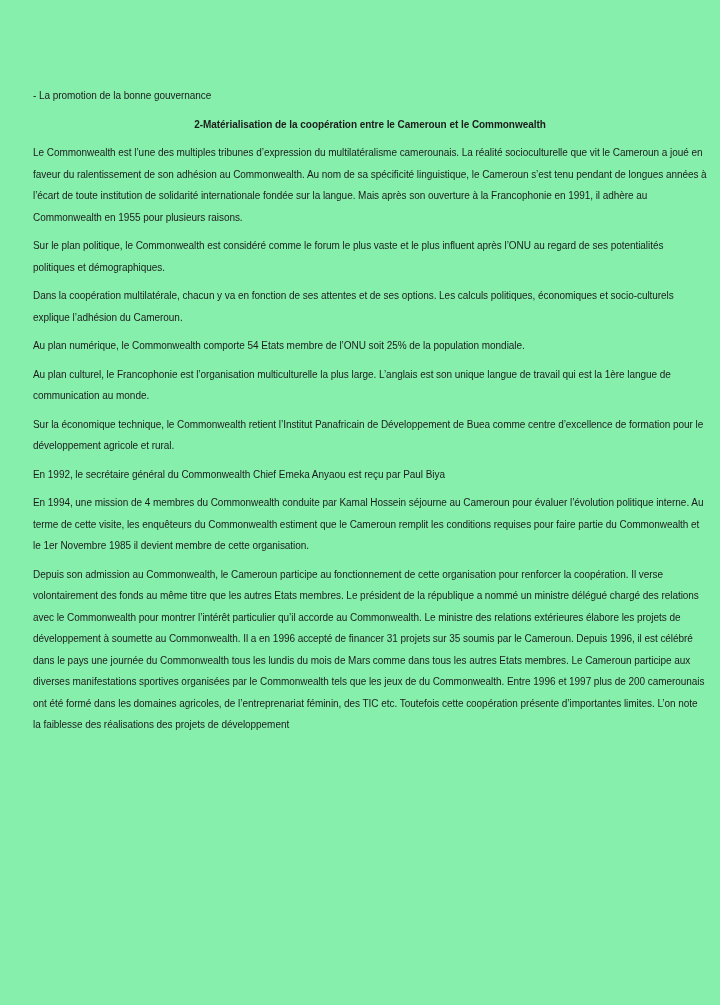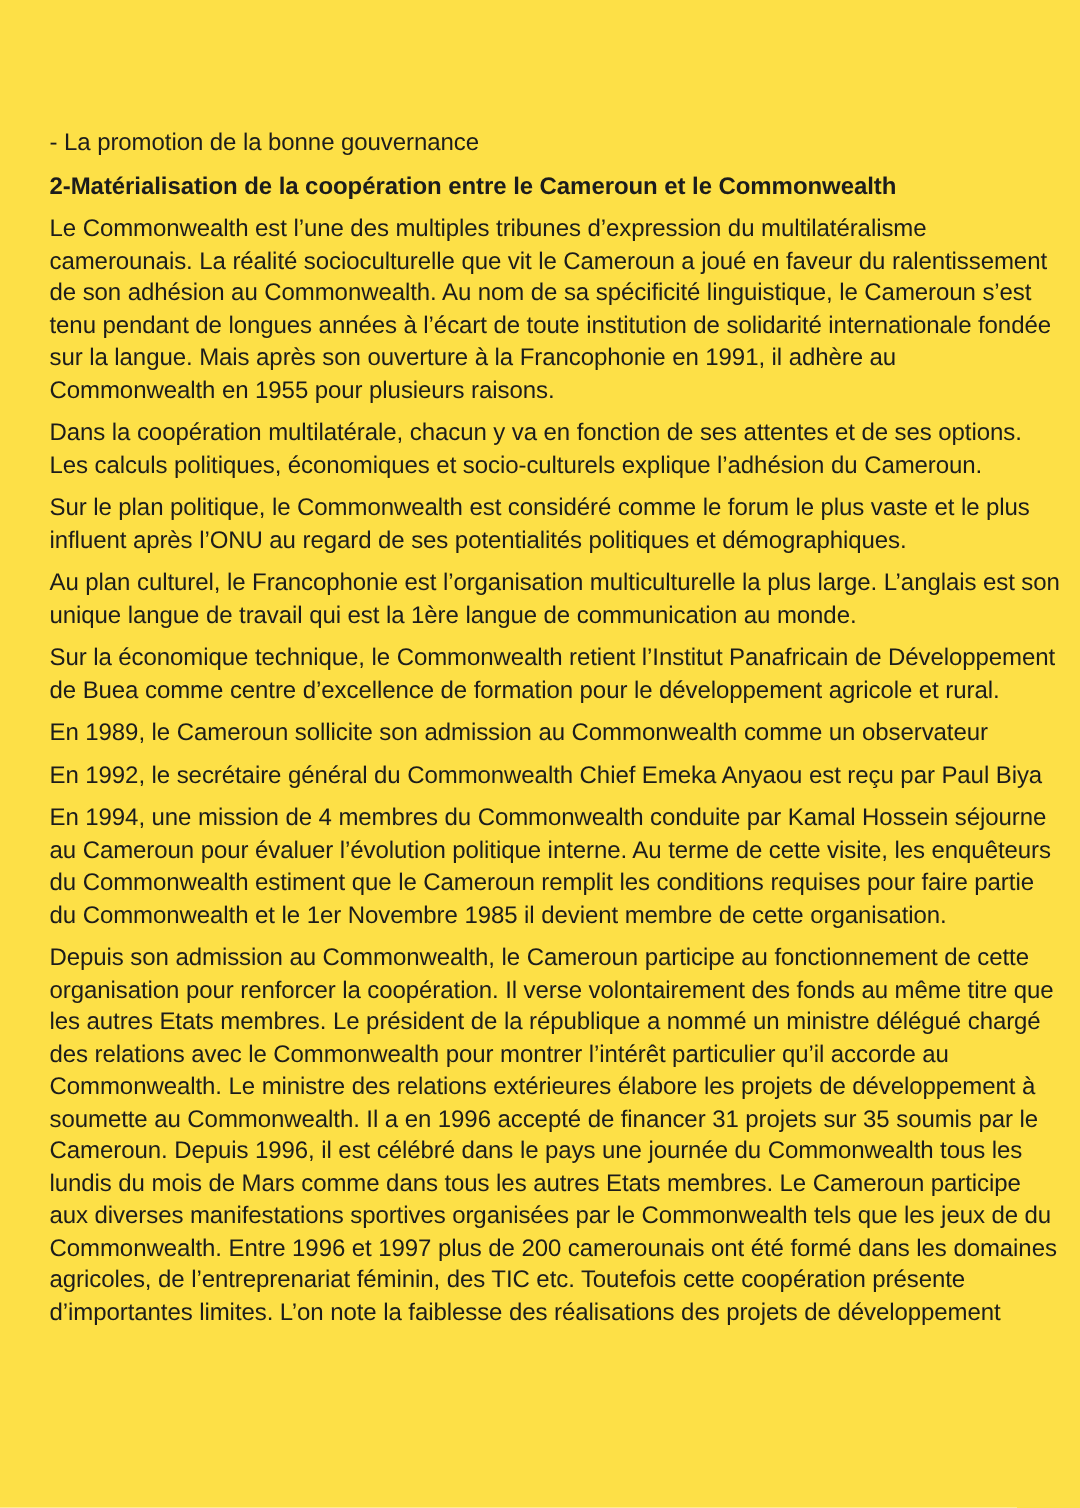--- a/index.html
+++ b/index.html
@@ -11,46 +11,47 @@
     width: 720px;
     height: 1005px;
     overflow: hidden;
   }
   .page {
     box-sizing: border-box;
     width: 720px;
     height: 1005px;
     padding: 85px 13px 0 33px;
     font-family: "Liberation Sans", "DejaVu Sans", sans-serif;
-    font-size: 16px;
+    font-size: 10px;
     line-height: 21.5px;
     letter-spacing: -0.05px;
     color: #1c1c1c;
-    background: #fde047;
+    background: #86efac;
   }
   .page p {
     margin: 0 0 7px 0;
     padding: 0;
     text-align: left;
   }
   .page p.bold {
     font-weight: bold;
+    text-align: center;
   }
   .page .plain {
     font-weight: normal;
   }
 </style>
 </head>
 <body>
 
 <div class="page">
   <p>- La promotion de la bonne gouvernance</p>
   <p class="bold">2-Matérialisation de la coopération entre le Cameroun et le Commonwealth</p>
   <p>Le Commonwealth est l’une des multiples tribunes d’expression du multilatéralisme camerounais. La réalité socioculturelle que vit le Cameroun a joué en faveur du ralentissement de son adhésion au Commonwealth. Au nom de sa spécificité linguistique, le Cameroun s’est tenu pendant de longues années à l’écart de toute institution de solidarité internationale fondée sur la langue. Mais après son ouverture à la Francophonie en 1991, il adhère au Commonwealth en 1955 pour plusieurs raisons.</p>
+  <p>Sur le plan politique, le Commonwealth est considéré comme le forum le plus vaste et le plus influent après l’ONU au regard de ses potentialités politiques et démographiques.</p>
   <p>Dans la coopération multilatérale, chacun y va en fonction de ses attentes et de ses options. Les calculs politiques, économiques et socio-culturels explique l’adhésion du Cameroun.</p>
-  <p>Sur le plan politique, le Commonwealth est considéré comme le forum le plus vaste et le plus influent après l’ONU au regard de ses potentialités politiques et démographiques.</p>
+  <p>Au plan numérique, le Commonwealth comporte 54 Etats membre de l’ONU soit 25% de la population mondiale.</p>
   <p>Au plan culturel, le Francophonie est l’organisation multiculturelle la plus large. L’anglais est son unique langue de travail qui est la 1ère langue de communication au monde.</p>
   <p>Sur la économique technique, le Commonwealth retient l’Institut Panafricain de Développement de Buea comme centre d’excellence de formation pour le développement agricole et rural.</p>
-  <p>En 1989, le Cameroun sollicite son admission au Commonwealth comme un observateur</p>
   <p>En 1992, le secrétaire général du Commonwealth Chief Emeka Anyaou est reçu par Paul Biya</p>
   <p>En 1994, une mission de 4 membres du Commonwealth conduite par Kamal Hossein séjourne au Cameroun pour évaluer l’évolution politique interne. Au terme de cette visite, les enquêteurs du Commonwealth estiment que le Cameroun remplit les conditions requises pour faire partie du Commonwealth et le 1er Novembre 1985 il devient membre de cette organisation.</p>
   <p>Depuis son admission au Commonwealth, le Cameroun participe au fonctionnement de cette organisation pour renforcer la coopération. Il verse volontairement des fonds au même titre que les autres Etats membres. Le président de la république a nommé un ministre délégué chargé des relations avec le Commonwealth pour montrer l’intérêt particulier qu’il accorde au Commonwealth. Le ministre des relations extérieures élabore les projets de développement à soumette au Commonwealth. Il a en 1996 accepté de financer 31 projets sur 35 soumis par le Cameroun. Depuis 1996, il est célébré dans le pays une journée du Commonwealth tous les lundis du mois de Mars comme dans tous les autres Etats membres. Le Cameroun participe aux diverses manifestations sportives organisées par le Commonwealth tels que les jeux de du Commonwealth. Entre 1996 et 1997 plus de 200 camerounais ont été formé dans les domaines agricoles, de l’entreprenariat féminin, des TIC etc. Toutefois cette coopération présente d’importantes limites. L’on note la faiblesse des réalisations des projets de développement</p>
 </div>
 
 </body></html>

